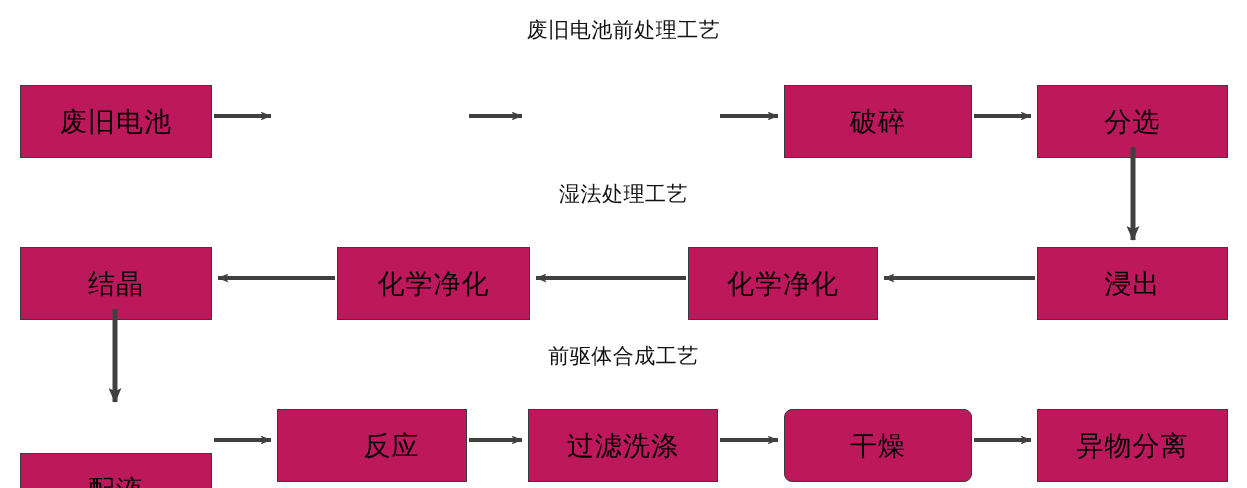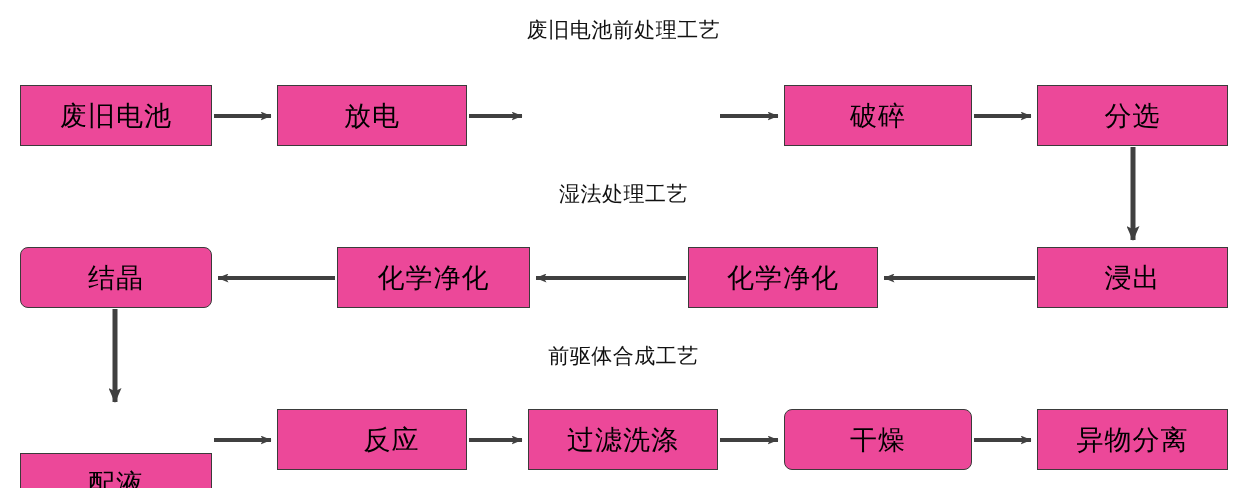--- a/index.html
+++ b/index.html
@@ -31,29 +31,29 @@
     line-height: 1;
   }
   #title-1 { top: 20px; }
   #title-2 { top: 184px; }
   #title-3 { top: 346px; }
 
   .node {
     position: absolute;
     box-sizing: border-box;
     border: 1.4px solid #5a5a5a;
-    background: #ec4899;
+    background: #be185d;
     display: flex;
     align-items: center;
     justify-content: center;
     color: #000000;
     line-height: 1;
     font-size: 27px;
     letter-spacing: 1px;
-    height: 61px;
+    height: 73px;
   }
   .node.dark { border-color: #3b3b3b; }
 
   .row1 { top: 85px; }
   .row2 { top: 247px; }
   .row3 { top: 409px; }
 
   svg.arrows {
     position: absolute;
     left: 0; top: 0;
@@ -67,25 +67,24 @@
 
 <div id="canvas">
 
   <div class="section-title" id="title-1">废旧电池前处理工艺</div>
 
   <div class="section-title" id="title-2">湿法处理工艺</div>
 
   <div class="section-title" id="title-3">前驱体合成工艺</div>
 
   <div class="node row1 dark" style="left: 20px; width: 192px;">废旧电池</div>
-  <div class="node row1 dark" style="left: 277px; width: 190px;">放电</div>
   <div class="node row1 dark" style="left: 784px; width: 188px;">破碎</div>
   <div class="node row1 dark" style="left: 1037px; width: 191px;">分选</div>
 
-  <div class="node row2 dark" style="left: 20px; width: 192px; border-radius: 8px;">结晶</div>
+  <div class="node row2 dark" style="left: 20px; width: 192px;">结晶</div>
   <div class="node row2 dark" style="left: 337px; width: 193px;">化学净化</div>
   <div class="node row2 dark" style="left: 688px; width: 190px;">化学净化</div>
   <div class="node row2 dark" style="left: 1037px; width: 191px;">浸出</div>
 
   <div class="node row3 dark" style="left: 20px; width: 192px; margin-top: 44px;">配液</div>
   <div class="node row3 dark" style="left: 277px; width: 190px; padding-left: 39px;">反应</div>
   <div class="node row3 dark" style="left: 528px; width: 190px;">过滤洗涤</div>
   <div class="node row3 dark" style="left: 784px; width: 188px; border-radius: 8px;">干燥</div>
   <div class="node row3 dark" style="left: 1037px; width: 191px;">异物分离</div>
 

